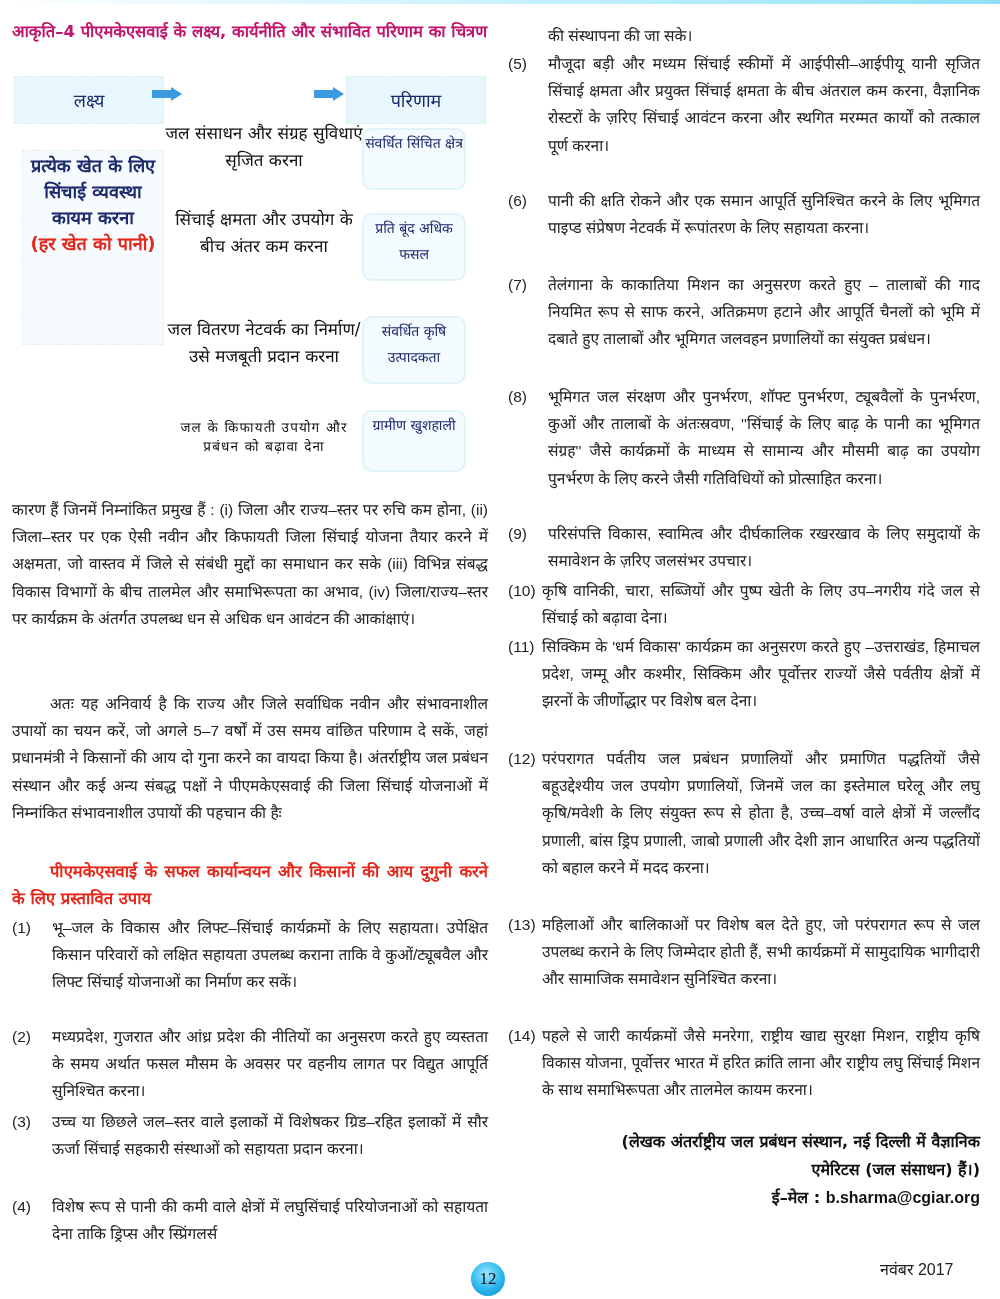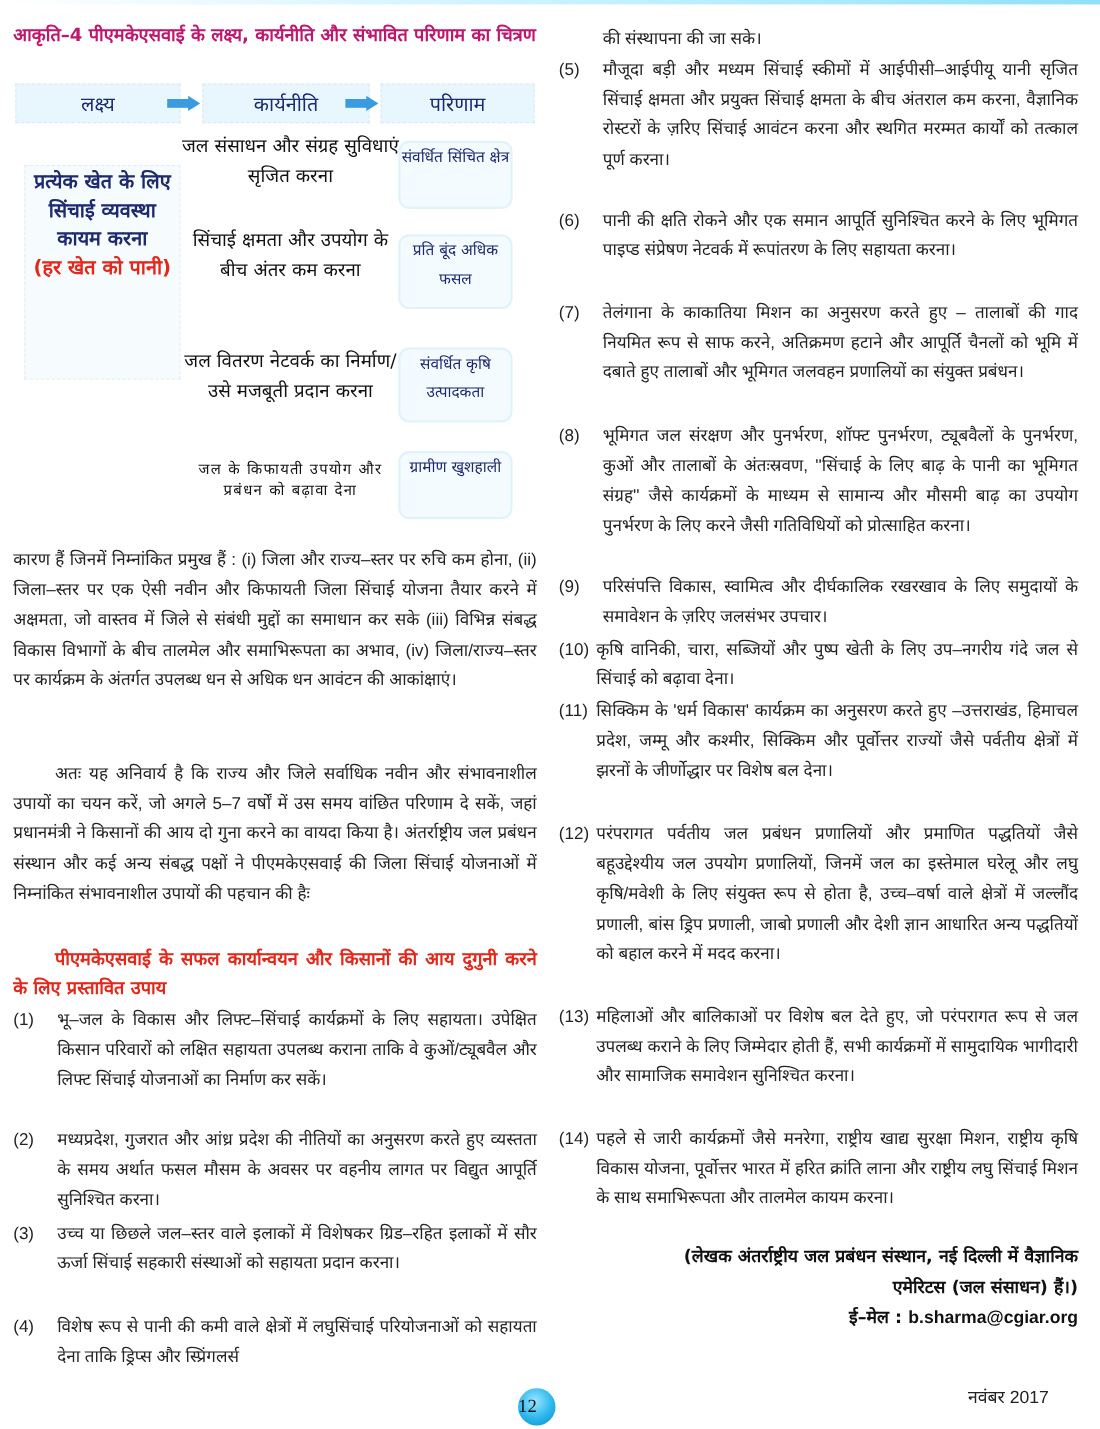--- a/index.html
+++ b/index.html
@@ -6,21 +6,21 @@
   html, body { width: 1000px; height: 1299px; background: #ffffff; overflow: hidden; }
   body { position: relative; font-family: "DejaVu Sans", sans-serif; color: #222; }
   .topline { position: absolute; left: 0; top: 0; width: 1000px; height: 4px; background: linear-gradient(90deg,#ffffff,#bfefff 60%,#8fe0f5); }
   .col { position: absolute; top: 0; }
   .col-left { left: 12px; width: 476px; }
   .col-right { left: 508px; width: 472px; }
 
   
   .fig-title { position: absolute; top: 20px; left: 0; width: 476px; text-align: left; color: #c0176e; font-weight: bold; font-size: 16.5px; line-height: 24px; }
   .fig-header { position: absolute; top: 76px; left: 0; width: 476px; height: 36px; }
-  .hbox { position: absolute; top: 0; height: 36px; background: #e8f7fd; border: 1px dashed #d9ecf2; display: flex; align-items: center; justify-content: center; font-size: 18px; color: #1e2a6e; }
+  .hbox { position: absolute; top: 0; height: 48px; background: #e8f7fd; border: 1px dashed #d9ecf2; display: flex; align-items: center; justify-content: center; font-size: 18px; color: #1e2a6e; }
   .hbox.h1 { left: 2px; width: 150px; }
   .hbox.h2 { left: 172px; width: 152px; }
   .hbox.h3 { left: 334px; width: 140px; }
   .arrow { position: absolute; top: 11px; width: 30px; height: 14px; }
   .arrow .shaft { position: absolute; left: 0; top: 3px; width: 20px; height: 8px; background: #3a9be0; }
   .arrow .head { position: absolute; left: 19px; top: 0; width: 0; height: 0; border-top: 7px solid transparent; border-bottom: 7px solid transparent; border-left: 11px solid #3a9be0; }
   .arrow.a1 { left: 140px; }
   .arrow.a2 { left: 302px; }
 
   .goal-box { position: absolute; top: 150px; left: 10px; width: 142px; height: 195px; background: #f6fbfd; border: 1px dashed #e1eef3; text-align: center; font-weight: bold; font-size: 18px; line-height: 26px; padding-top: 2px; }
@@ -50,35 +50,34 @@
   .item .num { position: absolute; left: 0; top: 0; }
   .col-right .item.wide-num { padding-left: 34px; }
 
   .cont { position: absolute; left: 40px; top: 22px; width: 430px; font-family: "Liberation Sans", sans-serif; font-size: 15.5px; line-height: 27px; }
 
   .byline { position: absolute; left: 40px; width: 432px; text-align: right; font-weight: bold; font-size: 16px; line-height: 28px; color: #111; }
   .byline.b1 { top: 1128px; }
   .byline.b2 { top: 1156px; }
   .byline.b3 { top: 1184px; }
 
-  .page-num { position: absolute; left: 471px; top: 1262px; width: 34px; height: 34px; border-radius: 50%; background: radial-gradient(circle at 45% 35%, #9be6ff 0%, #29b6ec 55%, #1389c7 100%); color: #111; font-family: "Liberation Serif", serif; font-size: 17px; display: flex; align-items: center; }
+  .page-num { position: absolute; left: 471px; top: 1262px; width: 34px; height: 34px; border-radius: 50%; background: radial-gradient(circle at 45% 35%, #9be6ff 0%, #29b6ec 55%, #1389c7 100%); color: #111; font-family: "Liberation Serif", serif; font-size: 17px; display: flex; align-items: center; justify-content: center; }
   .issue-date { position: absolute; left: 880px; top: 1258px; font-family: "Liberation Sans", sans-serif; font-size: 16px; color: #222; }
 </style>
 </head>
 <body>
 
 <div class="topline"></div>
 
 <div class="col col-left">
 
   <div class="fig-title">आकृति–4 पीएमकेएसवाई के लक्ष्य, कार्यनीति और संभावित परिणाम का चित्रण</div>
 
   <div class="fig-header">
     <div class="hbox h1">लक्ष्य</div>
-    <div class="hbox h2">कार्यनीति</div>
     <div class="hbox h3">परिणाम</div>
     <div class="arrow a1">
         <div class="shaft"></div>
         <div class="head"></div>
       </div>
     <div class="arrow a2">
         <div class="shaft"></div>
         <div class="head"></div>
       </div>
   </div>

